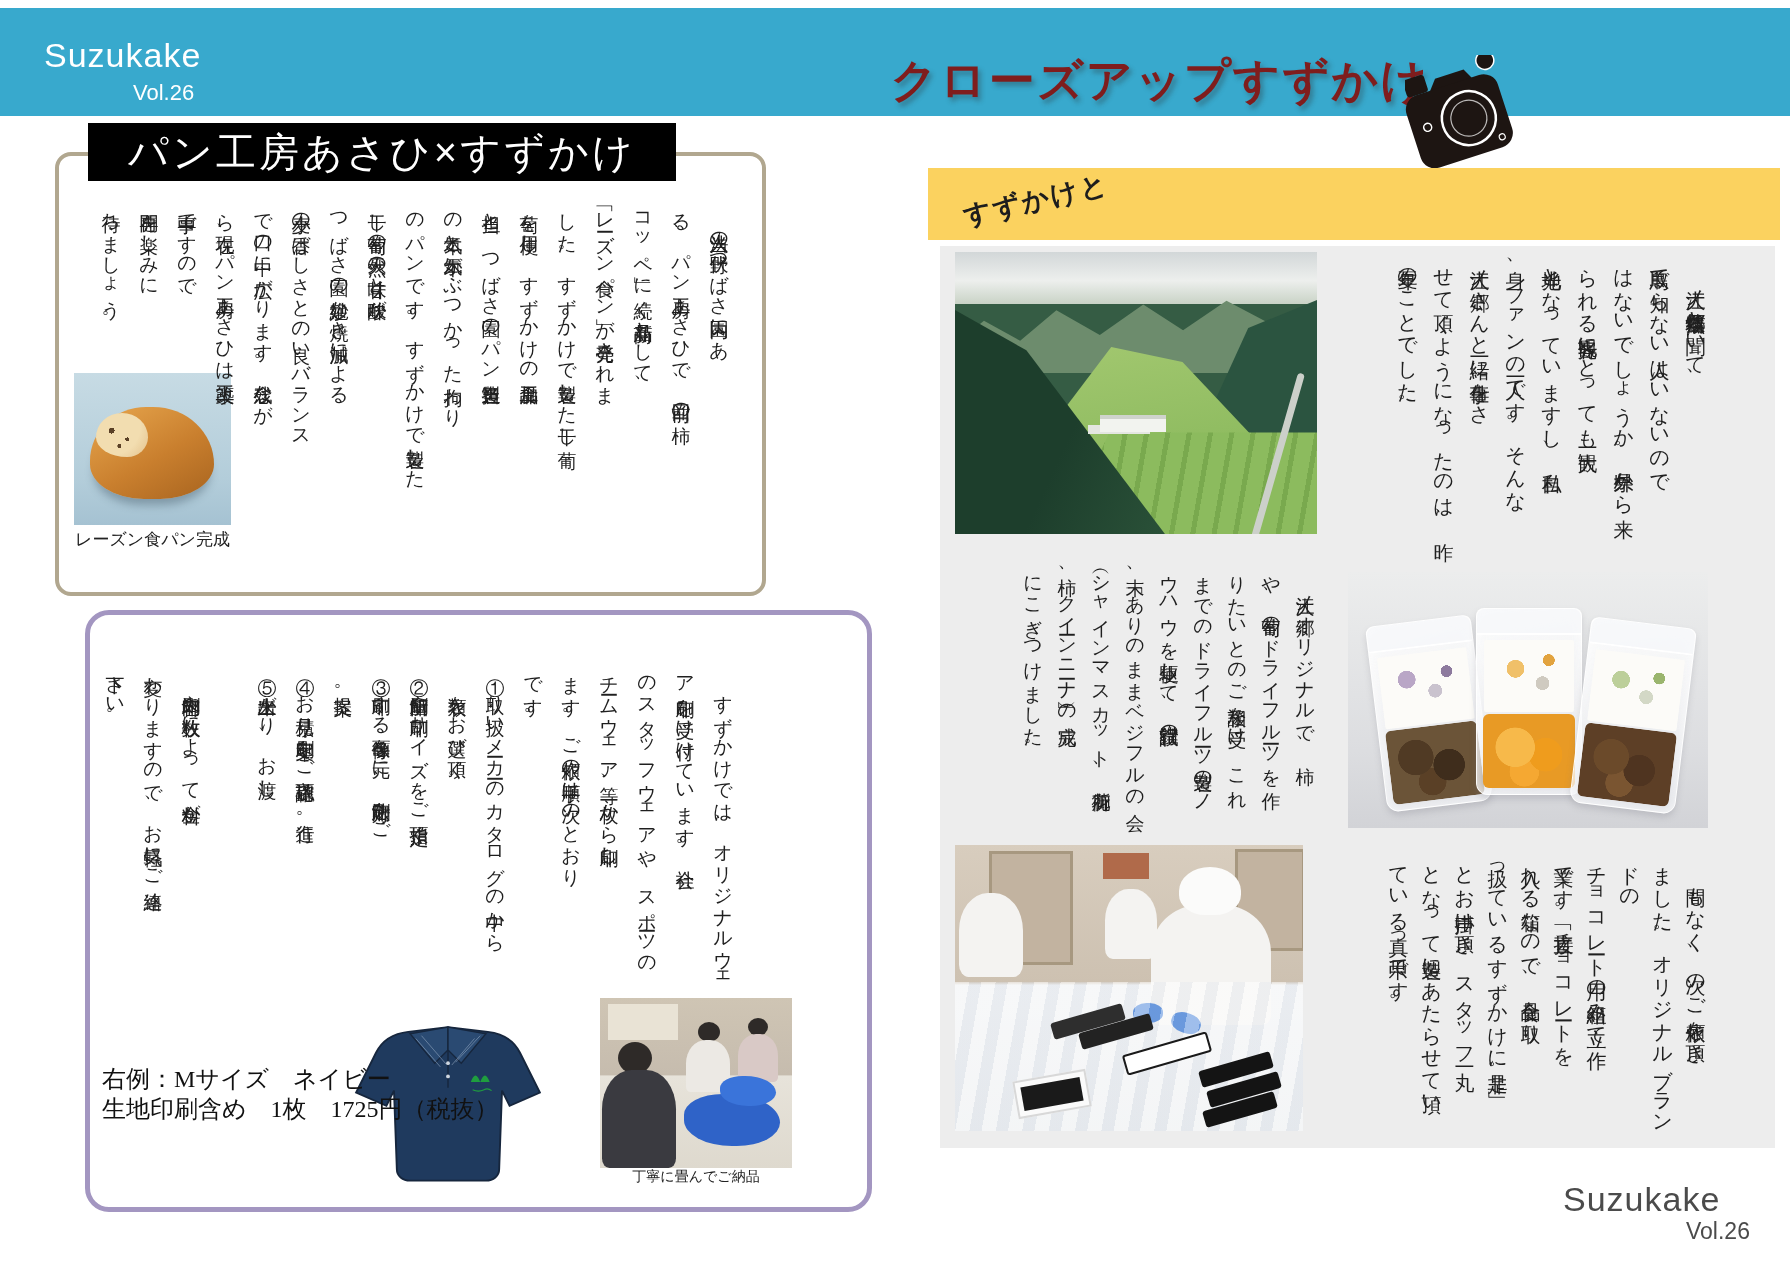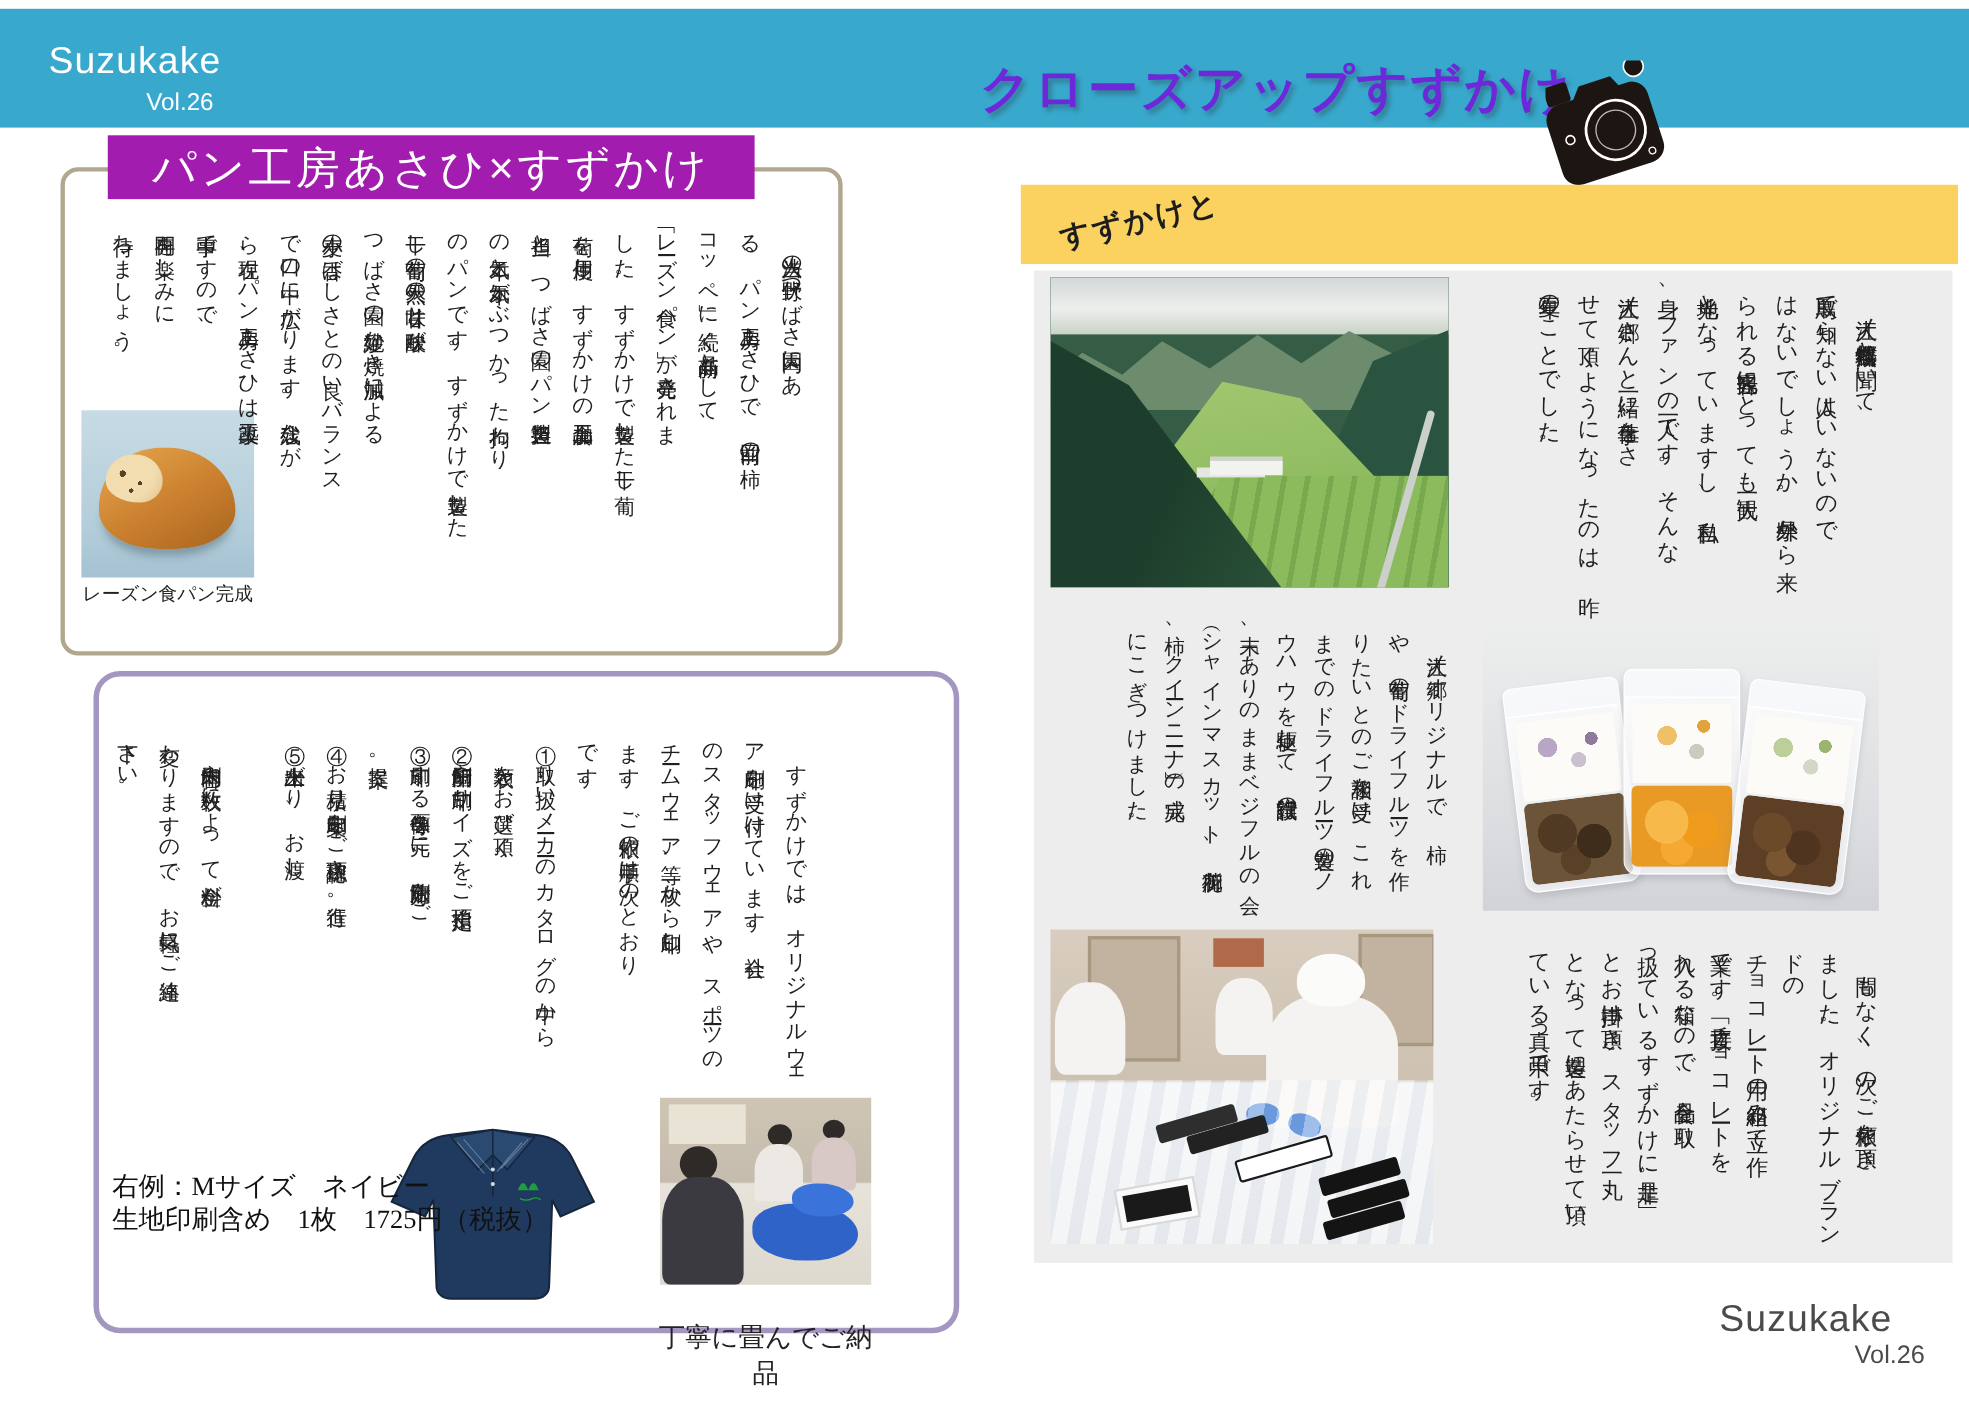--- a/index.html
+++ b/index.html
@@ -4,28 +4,28 @@
 <style>
   html,body{margin:0;padding:0;background:#fff;}
   #page{position:relative;width:1790px;height:1276px;background:#fff;overflow:hidden;
         font-family:"Liberation Sans",sans-serif;color:#1f1f1f;}
 
   
   .tealband{position:absolute;left:0;top:8px;width:1790px;height:108px;background:#38a9cd;}
   .brand{position:absolute;left:44px;top:36px;font-size:34px;color:#fff;letter-spacing:1px;}
   .brandvol{position:absolute;left:133px;top:80px;font-size:22px;color:#fff;}
   .closeup{position:absolute;left:890px;top:50px;width:540px;text-align:center;
-           font-size:46px;font-weight:900;color:#6d28d9;letter-spacing:2px;
+           font-size:46px;font-weight:900;color:#7f1d1d;letter-spacing:2px;
            text-shadow:3px 4px 5px rgba(40,40,40,.35);}
   .camera{position:absolute;left:1405px;top:55px;width:110px;height:130px;}
 
   
   .tanbox{position:absolute;left:55px;top:152px;width:703px;height:436px;
           border:4px solid #b1a78f;border-radius:16px;background:#fff;}
-  .tanbanner{position:absolute;left:98px;top:123px;width:588px;height:58px;background:#a21caf;
+  .tanbanner{position:absolute;left:88px;top:123px;width:588px;height:58px;background:#000000;
              display:flex;align-items:center;justify-content:center;
              font-size:40px;color:#fff;letter-spacing:3px;z-index:3;}
   .vtext{position:absolute;writing-mode:vertical-rl;text-orientation:mixed;z-index:2;}
   .vtext div{line-height:var(--pitch,38px);font-size:var(--fs,19px);}
 
   
   .ph-bread{position:absolute;left:74px;top:373px;width:157px;height:152px;overflow:hidden;
             background:linear-gradient(180deg,#c7dbe4 0%,#b3cdda 70%,#a5c2d2 100%);}
   .loaf{position:absolute;left:16px;top:34px;width:124px;height:92px;
         background:linear-gradient(150deg,#e8a74e 0%,#c97f2e 55%,#a8641f 100%);
@@ -238,21 +238,21 @@
     <div class="win"></div>
     <div class="head" style="left:18px;top:44px;width:34px;height:32px;"></div>
     <div class="head" style="left:98px;top:24px;width:22px;height:20px;"></div>
     <div class="head" style="left:148px;top:20px;width:20px;height:18px;"></div>
     <div class="body1"></div>
     <div class="body2"></div>
     <div class="body3"></div>
     <div class="cloth" style="left:84px;top:96px;width:96px;height:52px;"></div>
     <div class="cloth" style="left:120px;top:78px;width:56px;height:30px;background:#3a74da;"></div>
   </div>
-  <div class="caption" style="left:596px;top:1168px;width:200px;font-size:24px;margin-top:32px;">丁寧に畳んでご納品</div>
+  <div class="caption" style="left:596px;top:1168px;width:200px;font-size:14px;">丁寧に畳んでご納品</div>
 
   <div class="graypanel"></div>
   <div class="yellowbanner"></div>
   <div class="kicker">すずかけと</div>
 
   <div class="ph-land">
     <div class="sky"></div>
     <div class="far"></div>
     <div class="rhill"></div>
     <div class="valley"></div>

